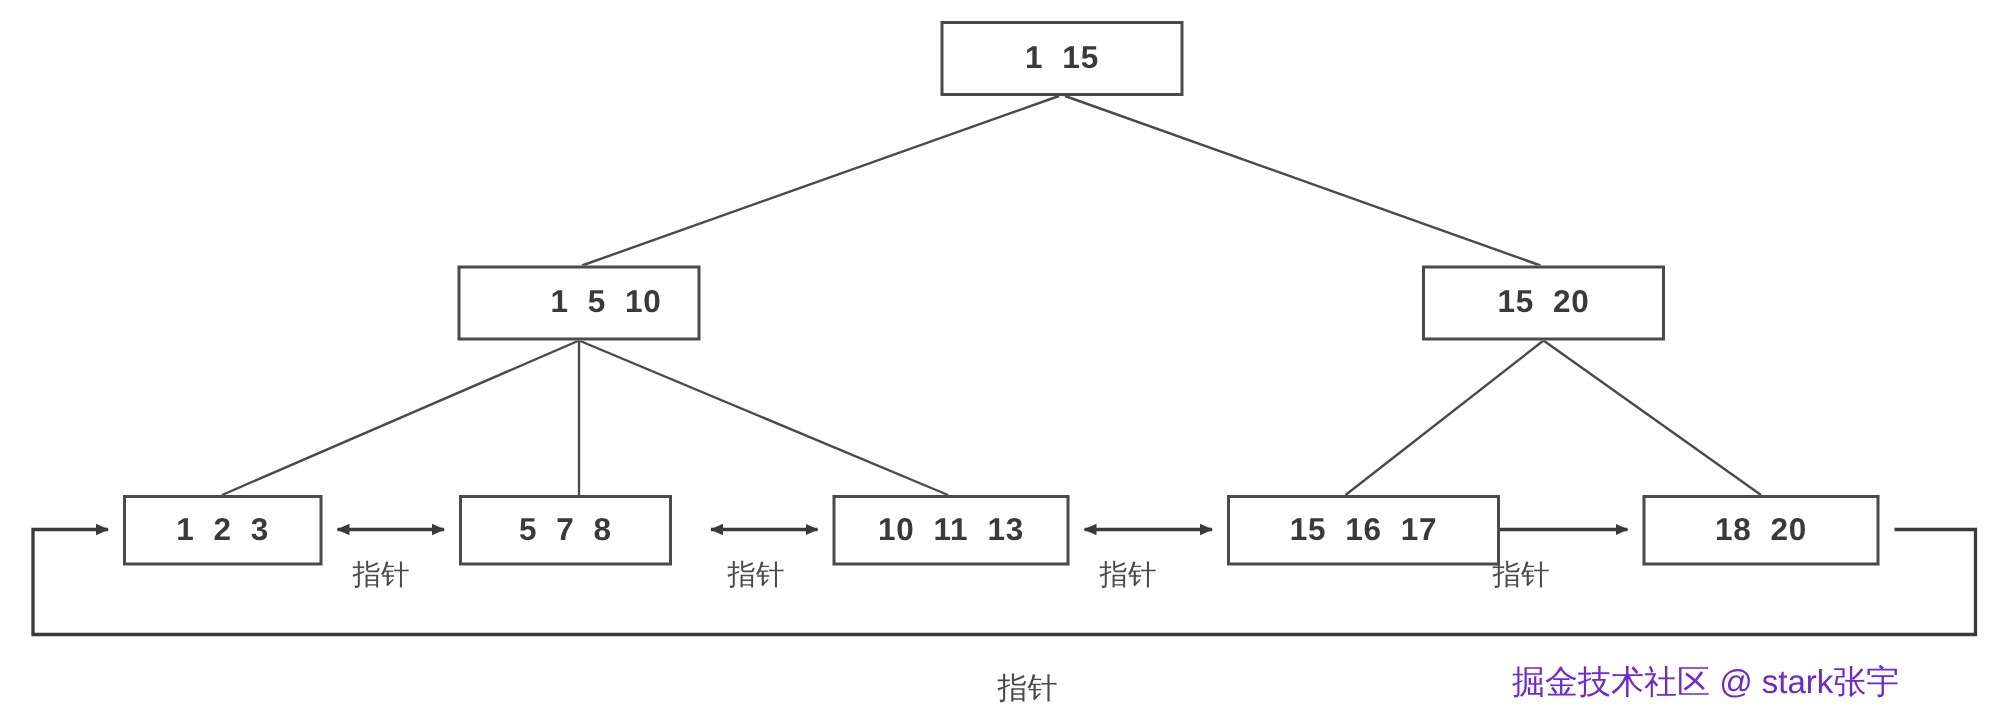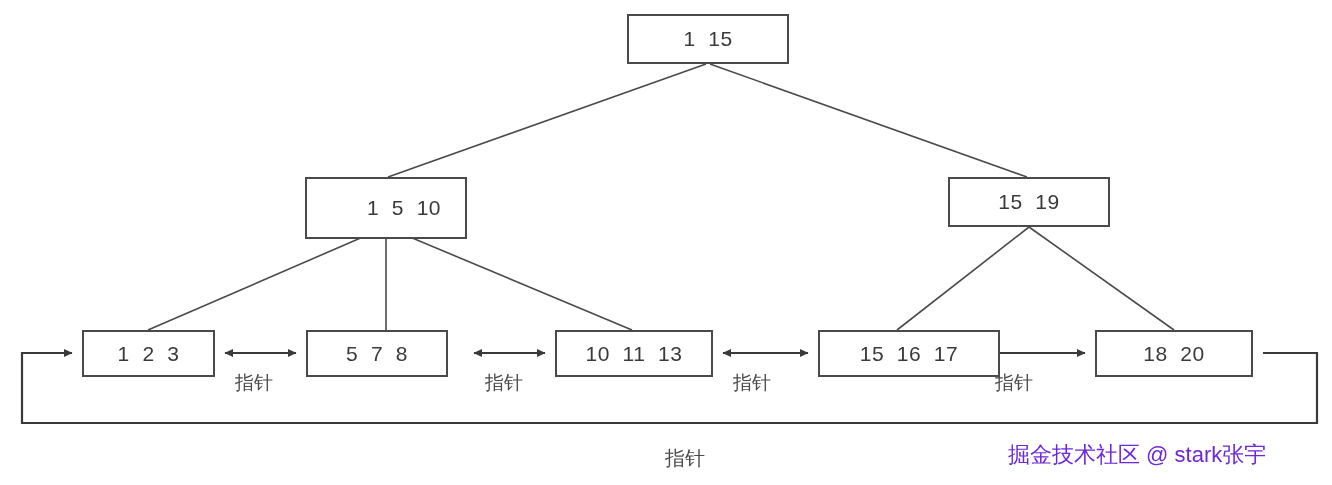--- a/index.html
+++ b/index.html
@@ -31,20 +31,21 @@
     background: #ffffff;
     border: 2px solid #4a4a4a;
     display: flex;
     align-items: center;
     justify-content: center;
     color: #3a3a3a;
     font-size: 21px;
     letter-spacing: 0.5px;
     white-space: pre;
     z-index: 3;
+    font-weight: bold;
   }
   .pointer-label {
     position: absolute;
     color: #4a4a4a;
     font-size: 19px;
     text-align: center;
     white-space: nowrap;
     z-index: 4;
   }
   .bottom-label {
@@ -99,26 +100,26 @@
 
     <g stroke="#3a3a3a" stroke-width="2.2" fill="none">
       <path d="M1263,353 L1317,353 L1317,423 L22,423 L22,353 L72,353" marker-end="url(#arrow-head)"></path>
     </g>
   </svg>
 
   <div class="node" style="left:627px; top:14px; width:162px; height:50px;">
     <span>1  15</span>
   </div>
 
-  <div class="node" style="left:305px; top:177px; width:162px; height:62px;padding-left:36px;">
+  <div class="node" style="left:305px; top:177px; width:162px; height:50px;padding-left:36px;">
     <span>1  5  10</span>
   </div>
 
   <div class="node" style="left:948px; top:177px; width:162px; height:50px;">
-    <span>15  19</span>
+    <span>15  20</span>
   </div>
 
   <div class="node" style="left:82px; top:330px; width:133px; height:47px;text-align:center;">
     <span>1  2  3</span>
   </div>
 
   <div class="node" style="left:306px; top:330px; width:142px; height:47px;">
     <span>5  7  8</span>
   </div>
 

